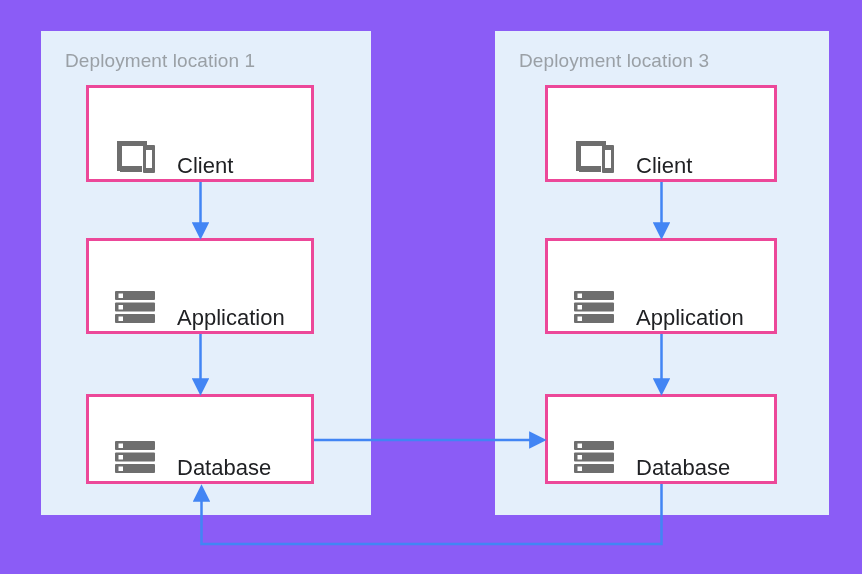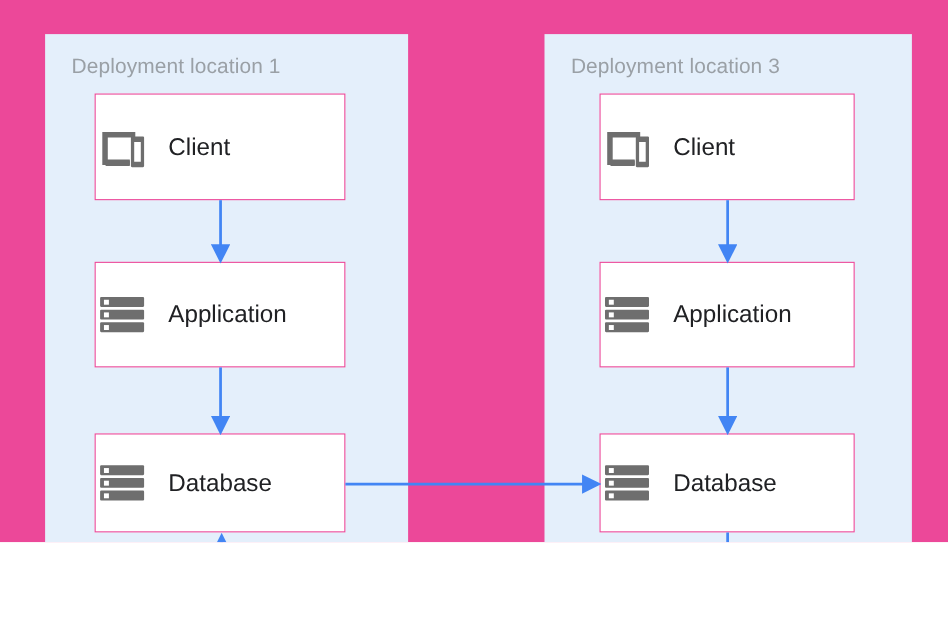--- a/index.html
+++ b/index.html
@@ -7,22 +7,22 @@
     margin: 0;
     padding: 0;
     background: #ffffff;
   }
   body {
     font-family: "Liberation Sans", sans-serif;
   }
   #canvas {
     position: relative;
     width: 862px;
-    height: 493px;
-    background: #ec4899;
+    height: 574px;
+    background: #8b5cf6;
     overflow: hidden;
   }
 
   
   .zone {
     position: absolute;
     background: #e4effb;
   }
   .zone-label {
     position: absolute;
@@ -32,24 +32,25 @@
     line-height: 24px;
     color: #9aa0a6;
     white-space: nowrap;
     letter-spacing: 0.1px;
   }
 
   
   .node {
     position: absolute;
     background: #ffffff;
-    border: 1px solid #ec4899;
+    border: 3px solid #ec4899;
     box-sizing: border-box;
     display: flex;
-    align-items: center;
+    align-items: flex-end;
+    padding-left: 22px;
   }
   .node-icon {
     flex: 0 0 auto;
     width: 48px;
     height: 48px;
     display: block;
   }
   .node-label {
     margin-left: 18px;
     font-size: 22px;

